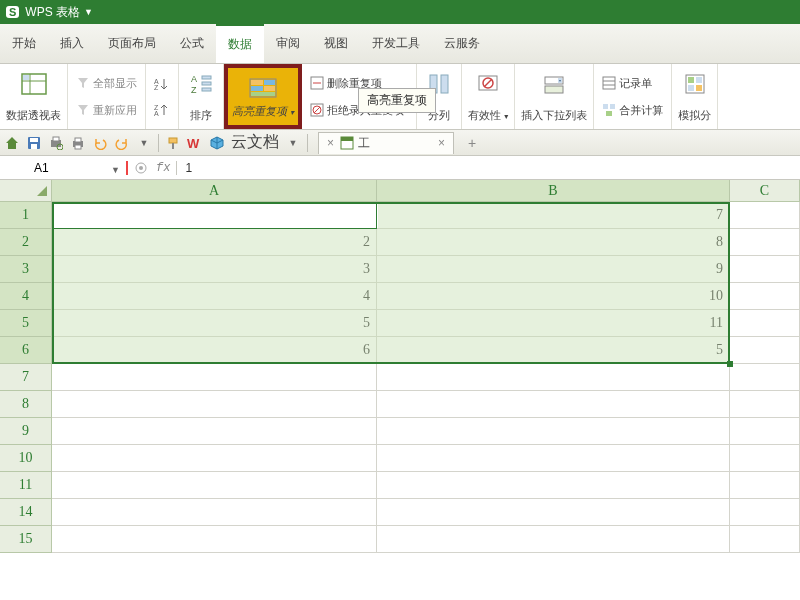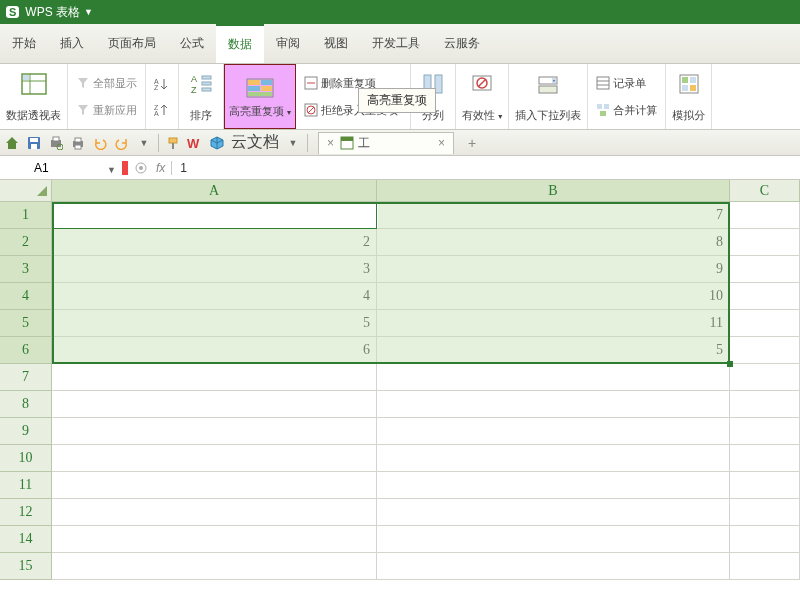--- a/index.html
+++ b/index.html
@@ -14,32 +14,32 @@
 .menu-item.active { background: #fff; color: #2e7d32; border-top: 2px solid #2e7d32; }
 
 .ribbon { background: #fff; height: 66px; display: flex; border-bottom: 1px solid #c8c8c0; font-size: 11px; }
 .ribbon-group { display: flex; flex-direction: column; align-items: center; justify-content: center; padding: 2px 6px; border-right: 1px solid #e0e0d8; gap: 8px; }
 .ribbon-group.small { padding: 2px 4px; }
 .ribbon-icon { width: 32px; height: 28px; display: flex; align-items: center; justify-content: center; }
 .ribbon-label { font-size: 11px; color: #444; margin-top: 2px; white-space: nowrap; }
 .small-btn { display: flex; align-items: center; font-size: 11px; color: #888; padding: 2px 4px; }
 .small-btn .si { width: 14px; height: 14px; margin-right: 3px; }
 
-.highlighted-btn { border: 1px solid #7f1d1d; padding: 2px 4px; background: #f0abfc; }
+.highlighted-btn { border: 4px solid #7f1d1d; padding: 2px 4px; background: #eab308; font-style: italic; }
 .tooltip { position: absolute; left: 358px; top: 88px; background: #fdfdf5; border: 1px solid #aaa; padding: 3px 8px; font-size: 12px; color: #333; z-index: 10; }
 
 .qat { background: linear-gradient(#f5f5f0, #e8e8e0); height: 26px; display: flex; align-items: center; padding: 0 4px; border-bottom: 1px solid #c8c8c0; gap: 6px; }
 .qat-icon { width: 16px; height: 16px; display: flex; align-items: center; justify-content: center; cursor: pointer; }
 .qat-sep { width: 1px; height: 18px; background: #c0c0b8; }
 .doc-tab { display: flex; align-items: center; background: #fdfdfa; border: 1px solid #c0c0b8; border-bottom: none; padding: 2px 8px; font-size: 12px; color: #555; margin-left: 4px; }
 .doc-tab .tclose { margin-left: 8px; color: #888; cursor: pointer; }
 .doc-add { margin-left: 8px; color: #888; cursor: pointer; font-size: 14px; }
 
 .formula-bar { height: 24px; display: flex; align-items: center; border-bottom: 1px solid #c8c8c0; font-size: 12px; }
-.name-box { width: 100px; border-right: 6px solid #ef4444; padding: 0 6px; display: flex; align-items: flex-end; justify-content: space-between; margin-left: 28px; }
+.name-box { width: 100px; border-right: 2px solid #ef4444; padding: 0 6px; display: flex; align-items: flex-end; justify-content: space-between; margin-left: 28px; }
 .name-box .nb-arrow { font-size: 9px; color: #666; }
 .fb-btns { display: flex; align-items: center; padding: 0 6px; gap: 8px; color: #888; border-right: 1px solid #c8c8c0; }
 .fb-input { flex: 1; padding: 0 8px; color: #333; }
 
 .grid-area { position: relative; }
 .col-headers { display: flex; height: 22px; background: #e8eee0; }
 .corner { width: 52px; background: #e8eee0; border-right: 1px solid #b8c8a8; border-bottom: 1px solid #b8c8a8; display: flex; align-items: center; justify-content: flex-end; padding-right: 4px; }
 .corner::after { content: ""; border-left: 10px solid transparent; border-bottom: 10px solid #8aaa6a; }
 .col-h { border-right: 1px solid #b8c8a8; border-bottom: 1px solid #b8c8a8; display: flex; align-items: center; justify-content: center; color: #2e7d32; font-size: 14px; font-family: "Times New Roman", serif; }
 .col-h.sel { background: #d4e4c4; }
@@ -316,21 +316,21 @@
     <span>A1</span>
     <span class="nb-arrow">▼</span>
   </div>
   <div class="fb-btns">
     <span>
         <svg width="14" height="14">
           <circle cx="7" cy="7" r="5" fill="none" stroke="#aaa"></circle>
           <circle cx="7" cy="7" r="2" fill="#aaa"></circle>
         </svg>
       </span>
-    <span style="font-style:italic;">fx</span>
+    <span style="font-style:italic;font-family:Liberation Mono, monospace;">fx</span>
   </div>
   <div class="fb-input">1</div>
 </div>
 
 <div class="grid-area">
   <div class="col-headers">
     <div class="corner"></div>
     <div class="col-h col-A sel">A</div>
     <div class="col-h col-B sel">B</div>
     <div class="col-h col-C">C</div>
@@ -396,26 +396,20 @@
         <div class="cell cB"></div>
         <div class="cell cC"></div>
       </div>
       <div class="row">
         <div class="row-h">11</div>
         <div class="cell cA"></div>
         <div class="cell cB"></div>
         <div class="cell cC"></div>
       </div>
       <div class="row">
-        <div class="row-h">12</div>
-        <div class="cell cA"></div>
-        <div class="cell cB"></div>
-        <div class="cell cC"></div>
-      </div>
-      <div class="row">
         <div class="row-h">14</div>
         <div class="cell cA"></div>
         <div class="cell cB"></div>
         <div class="cell cC"></div>
       </div>
       <div class="row">
         <div class="row-h">15</div>
         <div class="cell cA"></div>
         <div class="cell cB"></div>
         <div class="cell cC"></div>

